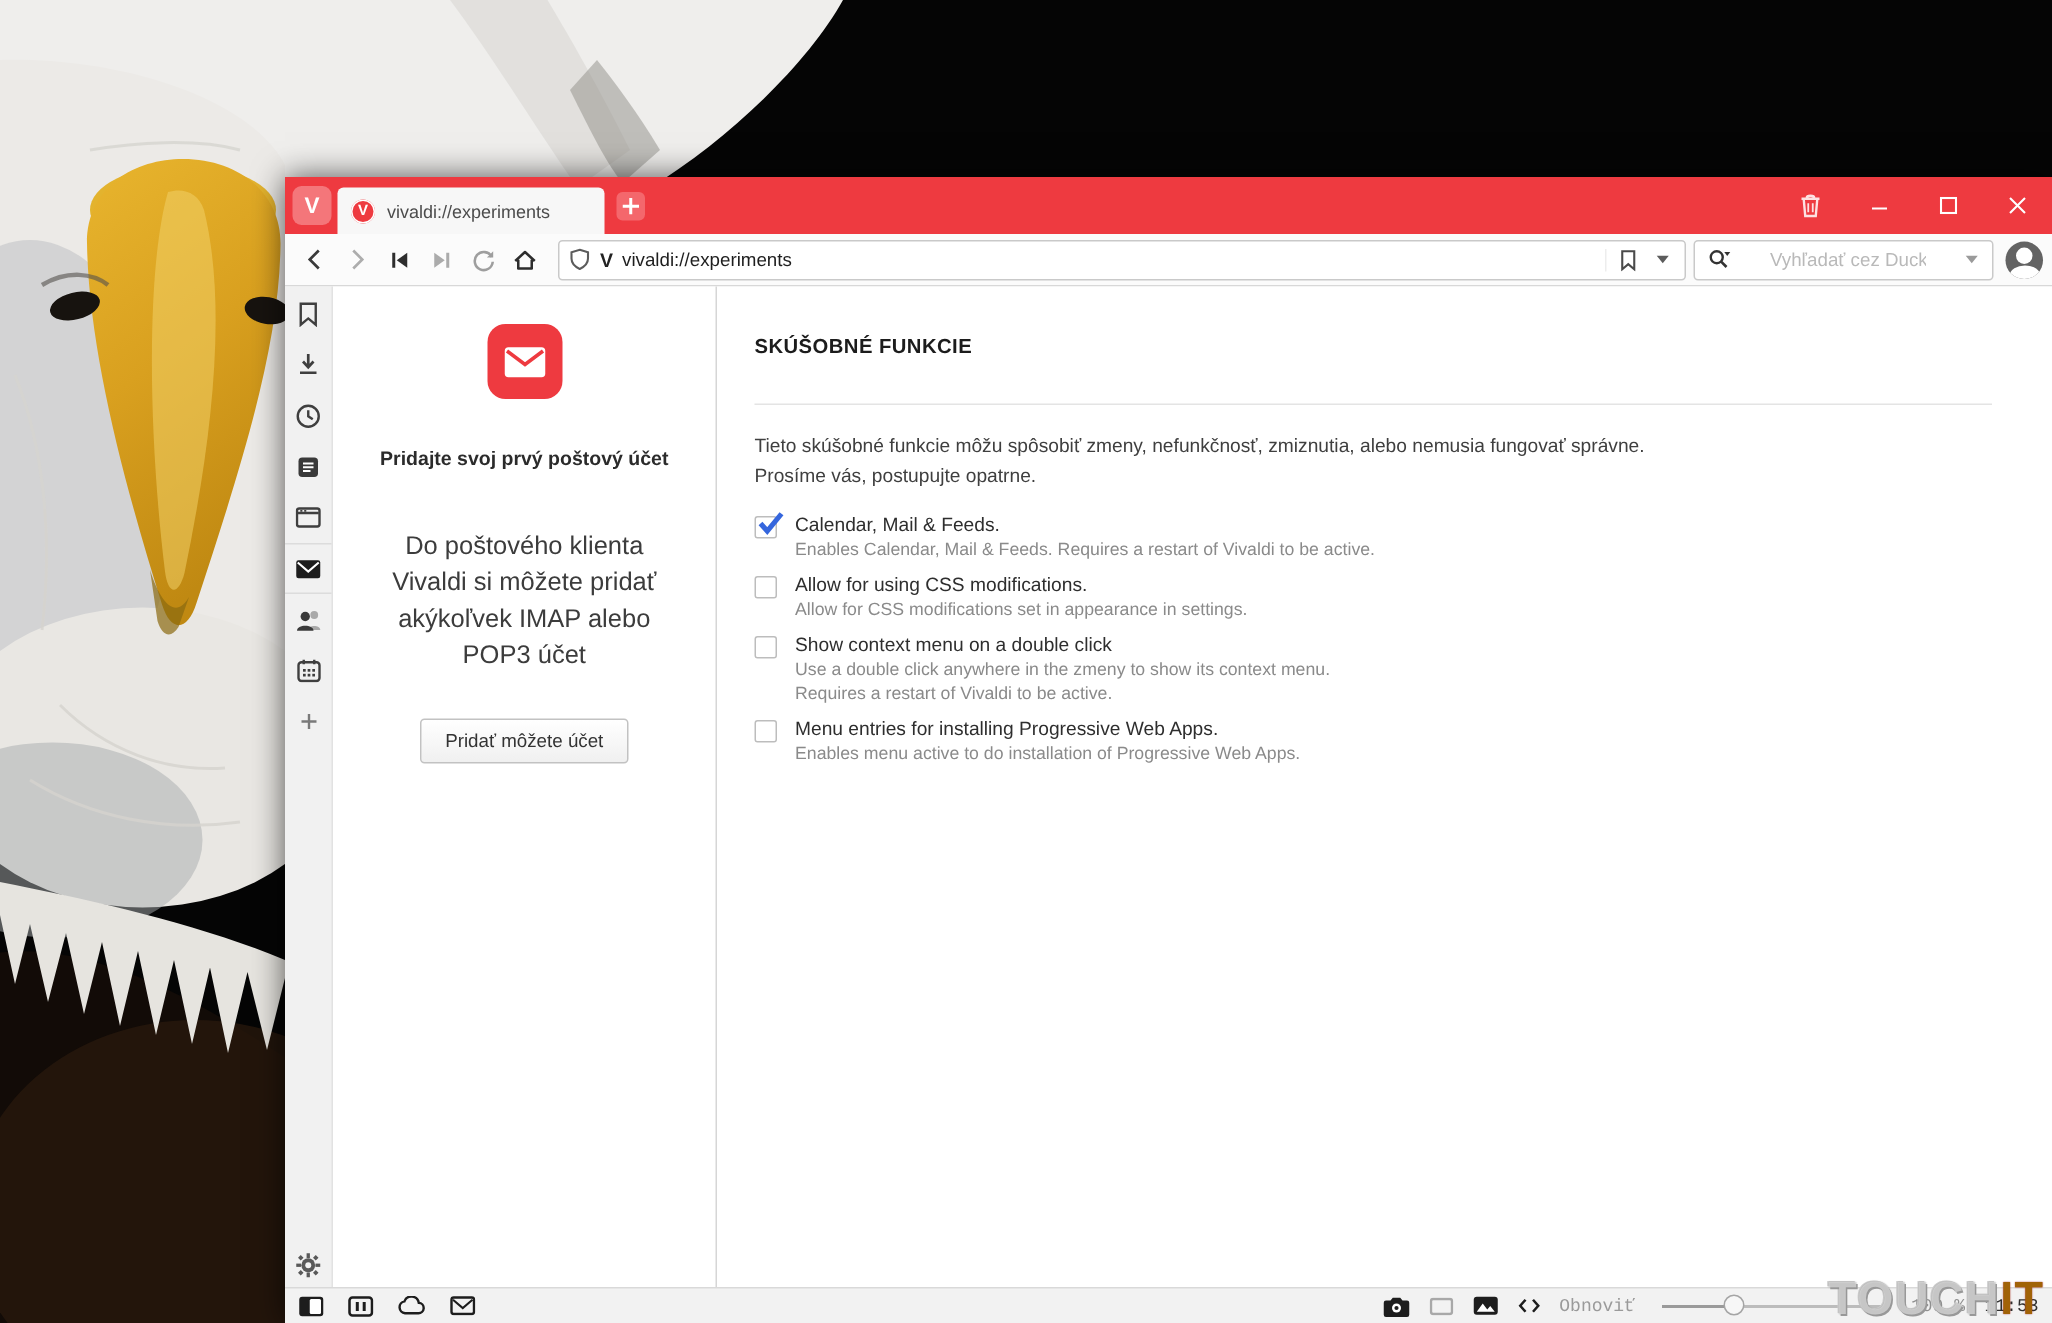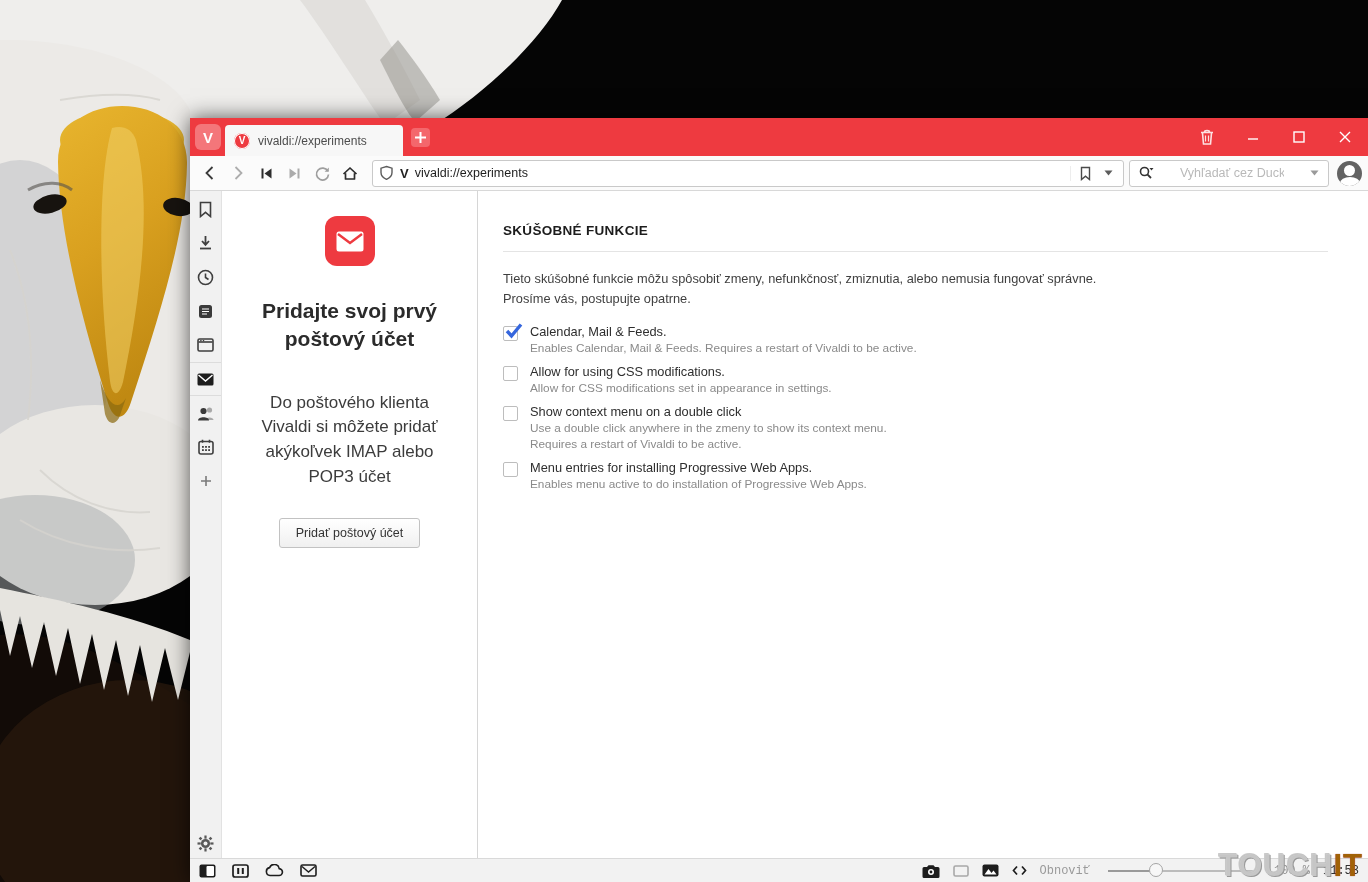--- a/index.html
+++ b/index.html
@@ -54,27 +54,27 @@
   .panel-strip { flex:0 0 31px; background:#f1f1f1; border-right:1px solid #e2e2e2;
                  display:flex; flex-direction:column; align-items:center; padding-top:1px; position:relative; }
   .strip-icon { width:31px; height:34px; display:flex; align-items:center; justify-content:center; }
   .strip-icon.grouped { border-top:1px solid #dcdcdc; border-bottom:1px solid #dcdcdc; }
   .gear-slot { position:absolute; bottom:6px; left:0; width:31px; display:flex; justify-content:center; }
 
   .mail-panel { flex:0 0 256px; background:#fff; border-right:1px solid #d6d6d6;
                 display:flex; flex-direction:column; align-items:center; text-align:center; padding-top:25px; }
   .mail-app-icon { width:50px; height:50px; border-radius:12px; background:#ee3a40;
                    display:flex; align-items:center; justify-content:center; }
-  .mail-heading { margin-top:31px; font-size:21px; font-weight:700; color:#2b2b2b; width:214px; line-height:1.35; }
+  .mail-heading { margin-top:31px; font-size:13px; font-weight:700; color:#2b2b2b; width:214px; line-height:1.35; }
   .mail-body { margin-top:37px; font-size:17px; color:#3c3c3c; width:210px; line-height:1.45; }
   .mail-btn { margin-top:29px; font-size:12.5px; color:#333; background:linear-gradient(#ffffff,#f0f0f0);
               border:1px solid #c2c2c2; border-radius:3px; padding:7px 16px; cursor:default; }
 
   .content { flex:1; background:#fff; padding:32px 40px 0 25px; overflow:hidden; }
-  .content-heading { font-size:13.5px; font-weight:700; color:#1c1c1c; letter-spacing:.3px; margin-bottom:13px; }
+  .content-heading { font-size:13.5px; font-weight:700; color:#1c1c1c; letter-spacing:.3px; margin-bottom:31px; }
   .content-divider { height:1px; background:#e4e4e4; margin-bottom:17px; }
   .intro { font-size:12.8px; color:#3f3f3f; line-height:1.55; margin-bottom:15px; }
   .exp-item { display:flex; gap:12px; margin-bottom:8px; }
   .checkbox { width:15px; height:15px; border:1px solid #bdbdbd; background:#fff; border-radius:2px;
               flex:0 0 15px; margin-top:2px; position:relative; }
   .checkbox.checked svg { position:absolute; left:0px; top:-5px; }
   .exp-title { font-size:12.8px; color:#2e2e2e; }
   .exp-desc { font-size:11.8px; color:#8a8a8a; max-width:400px; line-height:1.3; margin-top:2px; }
 
   
@@ -333,21 +333,21 @@
 
     <div class="mail-panel">
       <div class="mail-app-icon">
         <svg width="28" height="21" viewBox="0 0 28 21">
           <rect x="0.5" y="0.5" width="27" height="20" rx="2.5" fill="#fff"></rect>
           <path d="M2 3 L14 12 L26 3" stroke="#ee3a40" stroke-width="2.4" fill="none"></path>
         </svg>
       </div>
       <div class="mail-heading">Pridajte svoj prvý poštový účet</div>
       <div class="mail-body">Do poštového klienta Vivaldi si môžete pridať akýkoľvek IMAP alebo POP3 účet</div>
-      <button class="mail-btn">Pridať poštový účet</button>
+      <button class="mail-btn">Pridať môžete účet</button>
     </div>
 
     <div class="content">
       <div class="content-heading">SKÚŠOBNÉ FUNKCIE</div>
       <div class="content-divider"></div>
       <div class="intro">
         <div>Tieto skúšobné funkcie môžu spôsobiť zmeny, nefunkčnosť, zmiznutia, alebo nemusia fungovať správne.</div>
         <div>Prosíme vás, postupujte opatrne.</div>
       </div>
 

